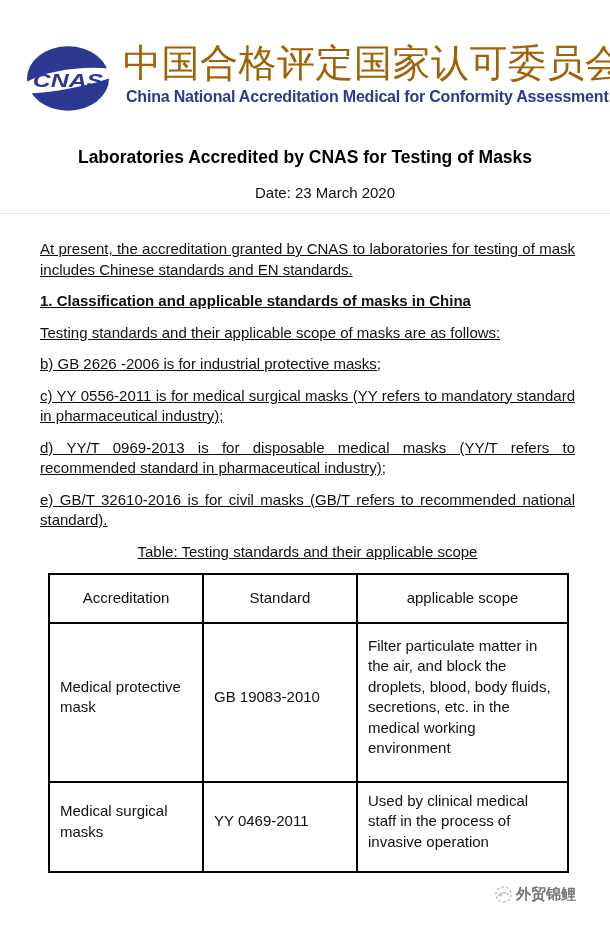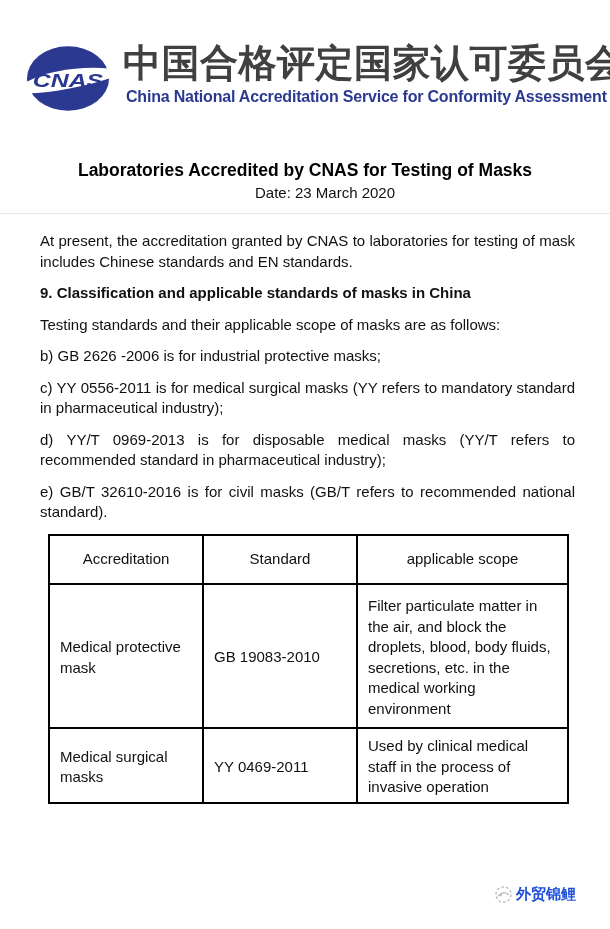--- a/index.html
+++ b/index.html
@@ -5,99 +5,100 @@
   html,body{margin:0;padding:0;}
   body{
     width:610px;height:929px;position:relative;background:#ffffff;
     font-family:"Liberation Sans","DejaVu Sans",sans-serif;
     color:#111;overflow:hidden;
   }
   
   .logo{position:absolute;left:26px;top:45px;width:84px;height:67px;}
   .org-zh{
     position:absolute;left:123px;top:41px;width:470px;
-    font-size:38px;line-height:44px;font-weight:700;color:#404040;
+    font-size:38px;line-height:44px;font-weight:400;color:#a16207;
     letter-spacing:0.5px;white-space:nowrap;
   }
   .org-en{
     position:absolute;left:126px;top:88px;width:470px;
     font-size:16px;font-weight:700;color:#2B3990;white-space:nowrap;
     letter-spacing:-0.2px;
   }
   
   .doc-title{
-    position:absolute;left:0;top:160px;width:610px;text-align:center;
+    position:absolute;left:0;top:147px;width:610px;text-align:center;
     font-size:17.5px;font-weight:700;color:#000;
   }
   .doc-date{
     position:absolute;left:0;top:184px;width:610px;text-align:center;
     font-size:15px;color:#111;padding-left:20px;
   }
   .rule{
     position:absolute;left:0;top:213px;width:610px;height:1px;
     background:#e6e6e6;
   }
   
   .content{
     position:absolute;left:40px;top:231px;width:535px;
     font-size:15px;line-height:20.5px;color:#111;
   }
-  .content p{margin:0 0 11px;text-align:justify;}
+  .content p{margin:8px 0 11px;text-align:justify;text-decoration:underline;}
   .content p.heading{font-weight:700;text-align:left;}
   .table-caption{
     margin:2px 0 9px;text-align:center !important;font-size:15px;color:#111;
   }
   
   table.std{
     border-collapse:collapse;margin-left:8px;width:519px;
     table-layout:fixed;font-size:15px;color:#111;
   }
   table.std th,table.std td{
     border:2px solid #000;vertical-align:middle;
-    padding:4px 8px 0 10px;line-height:20.5px;
+    padding:4px 8px 15px 10px;line-height:20.5px;
   }
   table.std th{font-weight:400;text-align:center;height:39px;padding:4px;}
   col.c1{width:154px;} col.c2{width:154px;} col.c3{width:211px;}
   tr.r1 td{height:138px;}
   tr.r2 td{height:57px;}
   tr.r3 td{height:69px;}
   td.scope{line-height:20px;}
   
   .watermark{
     position:absolute;left:494px;top:885px;display:flex;align-items:center;
-    gap:3px;color:#1d4ed8;font-size:15px;font-weight:700;white-space:nowrap;
+    gap:3px;color:#737373;font-size:15px;font-weight:700;white-space:nowrap;
     background:transparent;
   }
   .watermark svg{display:block;}
 </style>
 </head>
 <body>
 
 <div class="logo">
   <svg viewBox="0 0 100 80" width="84" height="67">
     <ellipse cx="50" cy="40" rx="49" ry="38.5" fill="#2B3990"></ellipse>
     <path d="M1,44 C 25,31 63,25 99,28 L 99,40 C 72,49 33,57 1,58 Z" fill="#ffffff"></path>
     <text x="50" y="50" text-anchor="middle" font-size="22" font-weight="bold" font-style="italic" fill="#2B3990" textLength="84" lengthAdjust="spacingAndGlyphs">CNAS</text>
   </svg>
 </div>
 <div class="org-zh">中国合格评定国家认可委员会</div>
-<div class="org-en">China National Accreditation Service for Conformity Assessment</div>
+<div class="org-en">China National Accreditation Medical for Conformity Assessment</div>
 
 <div class="doc-title">Laboratories Accredited by CNAS for Testing of Masks</div>
 <div class="doc-date">Date: 23 March 2020</div>
 <div class="rule"></div>
 
 <div class="content">
   <p>At present, the accreditation granted by CNAS to laboratories for testing of mask includes Chinese standards and EN standards.</p>
-  <p class="heading">9. Classification and applicable standards of masks in China</p>
+  <p class="heading">1. Classification and applicable standards of masks in China</p>
   <p>Testing standards and their applicable scope of masks are as follows:</p>
   <p>b) GB 2626 -2006 is for industrial protective masks;</p>
   <p>c) YY 0556-2011 is for medical surgical masks (YY refers to mandatory standard in pharmaceutical industry);</p>
   <p>d) YY/T 0969-2013 is for disposable medical masks (YY/T refers to recommended standard in pharmaceutical industry);</p>
   <p>e) GB/T 32610-2016 is for civil masks (GB/T refers to recommended national standard).</p>
+  <p class="table-caption">Table: Testing standards and their applicable scope</p>
 
   <table class="std">
     <colgroup>
         <col class="c1">
         <col class="c2">
         <col class="c3">
       </colgroup>
     <thead>
       <tr>
         <th>Accreditation</th>

